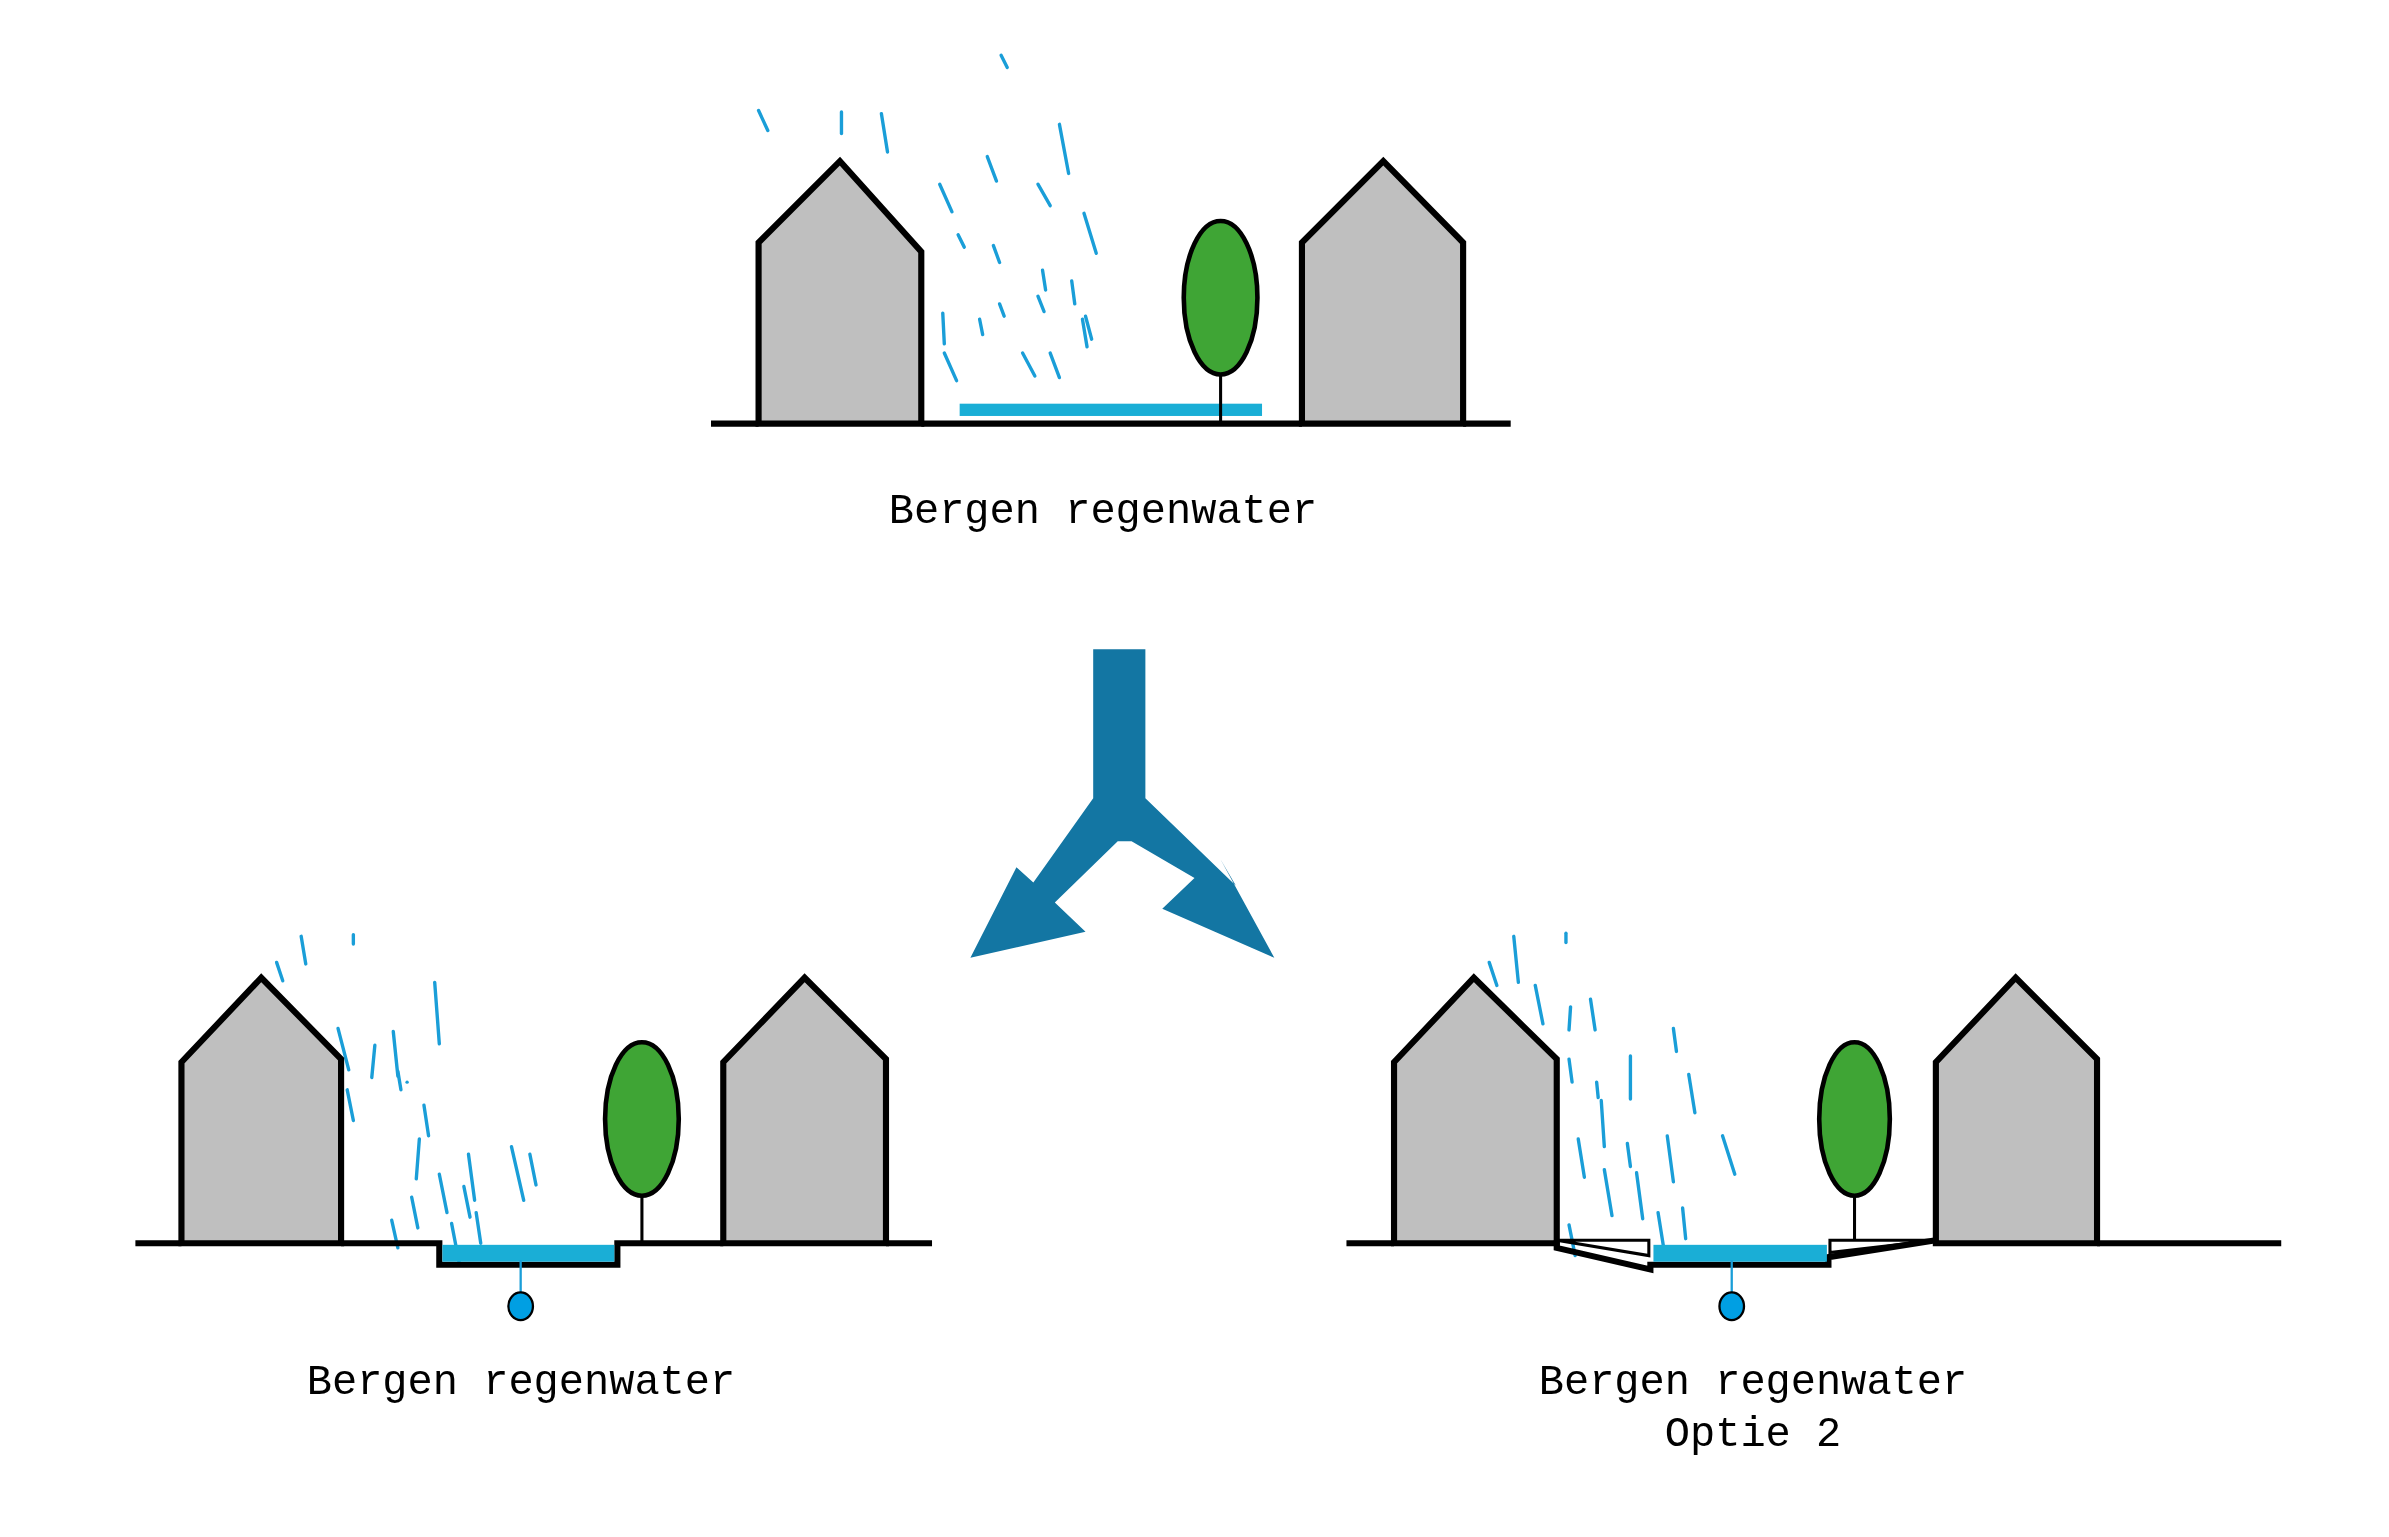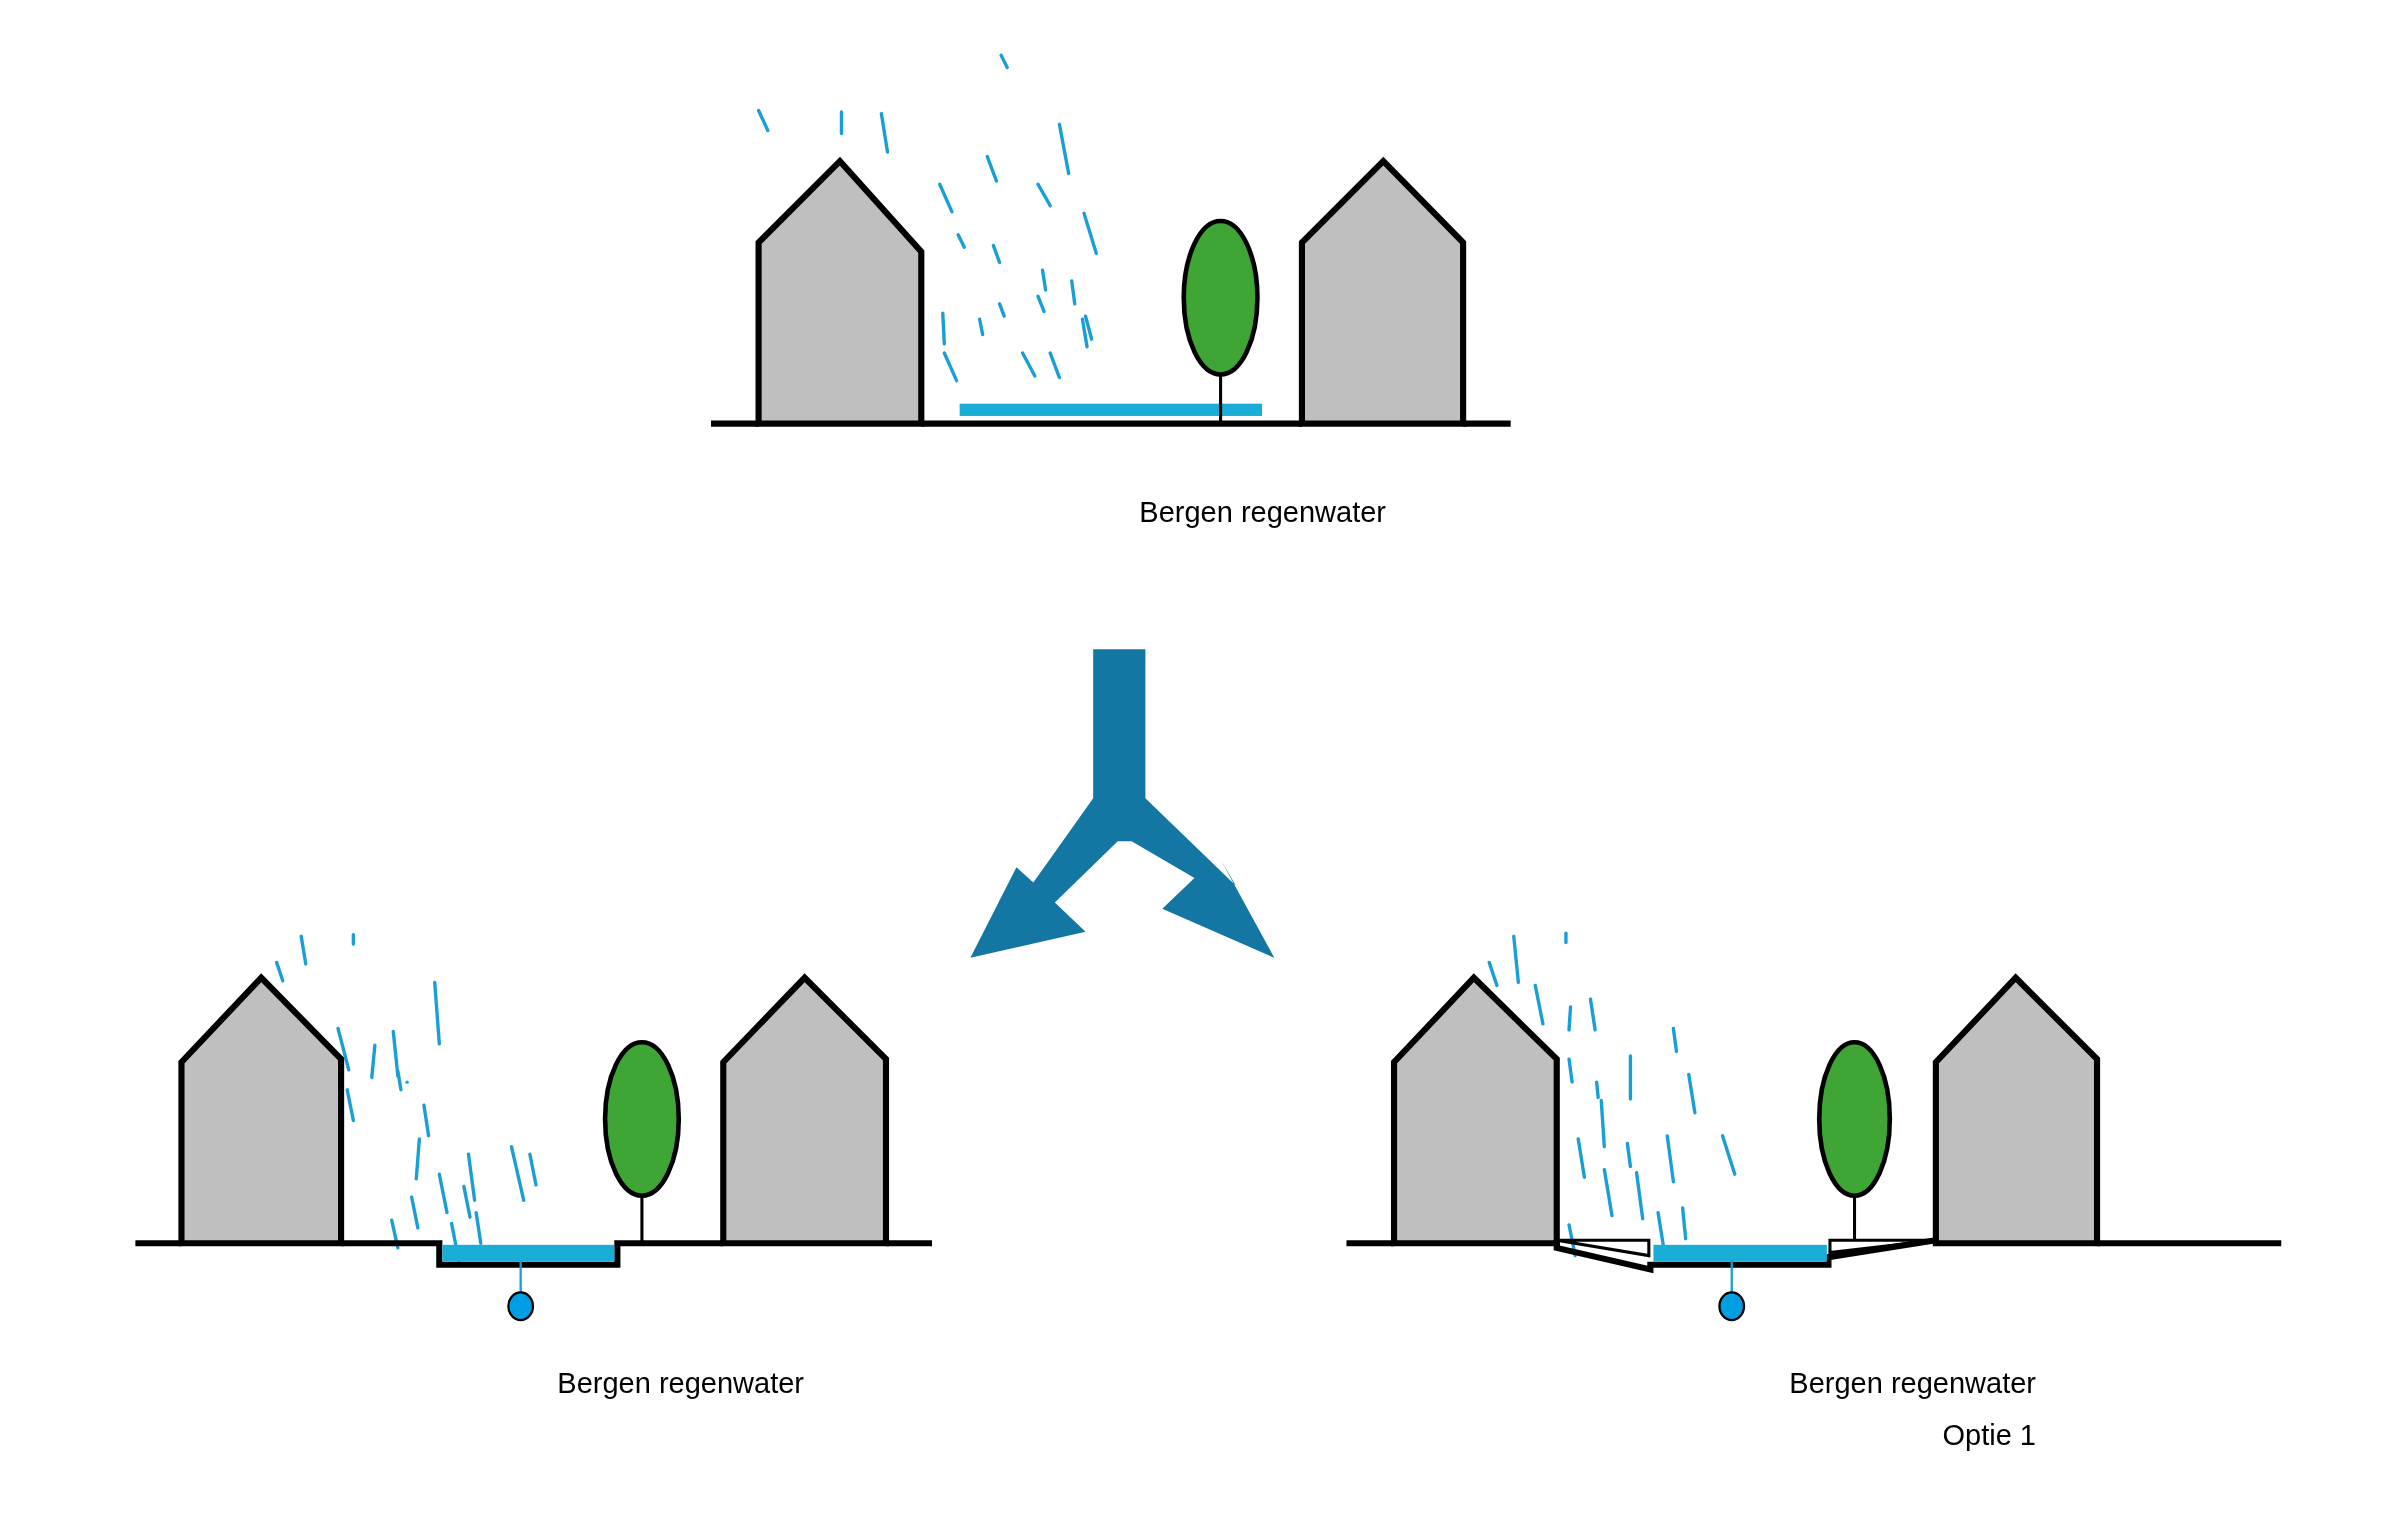--- a/index.html
+++ b/index.html
@@ -1,18 +1,18 @@
 <!DOCTYPE html>
 <html style="font-size:9px"><head>
   <meta charset="utf-8">
   <style>
     html, body { margin: 0; padding: 0; background: #ffffff; }
     body { width: 2389px; height: 1538px; overflow: hidden; position: relative; }
     svg.canvas { position: absolute; left: 0; top: 0; width: 2389px; height: 1538px; }
-    .label { position: absolute; font-family: Liberation Sans, sans-serif; color: #000; text-align: right; font-size: 29px; line-height: 52px; white-space: nowrap; }
+    .label { position: absolute; font-family: Liberation Mono, monospace; color: #000; text-align: center; font-size: 42px; line-height: 52px; white-space: nowrap; }
     .label span { display: block; }
     #lbl-top { left: 820px; top: 486px; width: 566px; }
     #lbl-opt1 { left: 238px; top: 1357px; width: 566px; }
     #lbl-opt2 { left: 1470px; top: 1357px; width: 566px; }
   </style>
 </head>
 <body>
 
 <svg class="canvas" viewBox="0 0 1556 1002" xmlns="http://www.w3.org/2000/svg">
 
@@ -131,19 +131,19 @@
 </svg>
 
 <div class="label" id="lbl-top">
   <span>Bergen regenwater</span>
 </div>
 <div class="label" id="lbl-opt1">
   <span>Bergen regenwater</span>
 </div>
 <div class="label" id="lbl-opt2">
   <span>Bergen regenwater</span>
-  <span>Optie 1</span>
+  <span>Optie 2</span>
 </div>
 
 <style>
   .rain path { stroke: #1a9ed8; stroke-width: 2.2; stroke-linecap: round; fill: none; }
 </style>
 
 
 </body></html>

